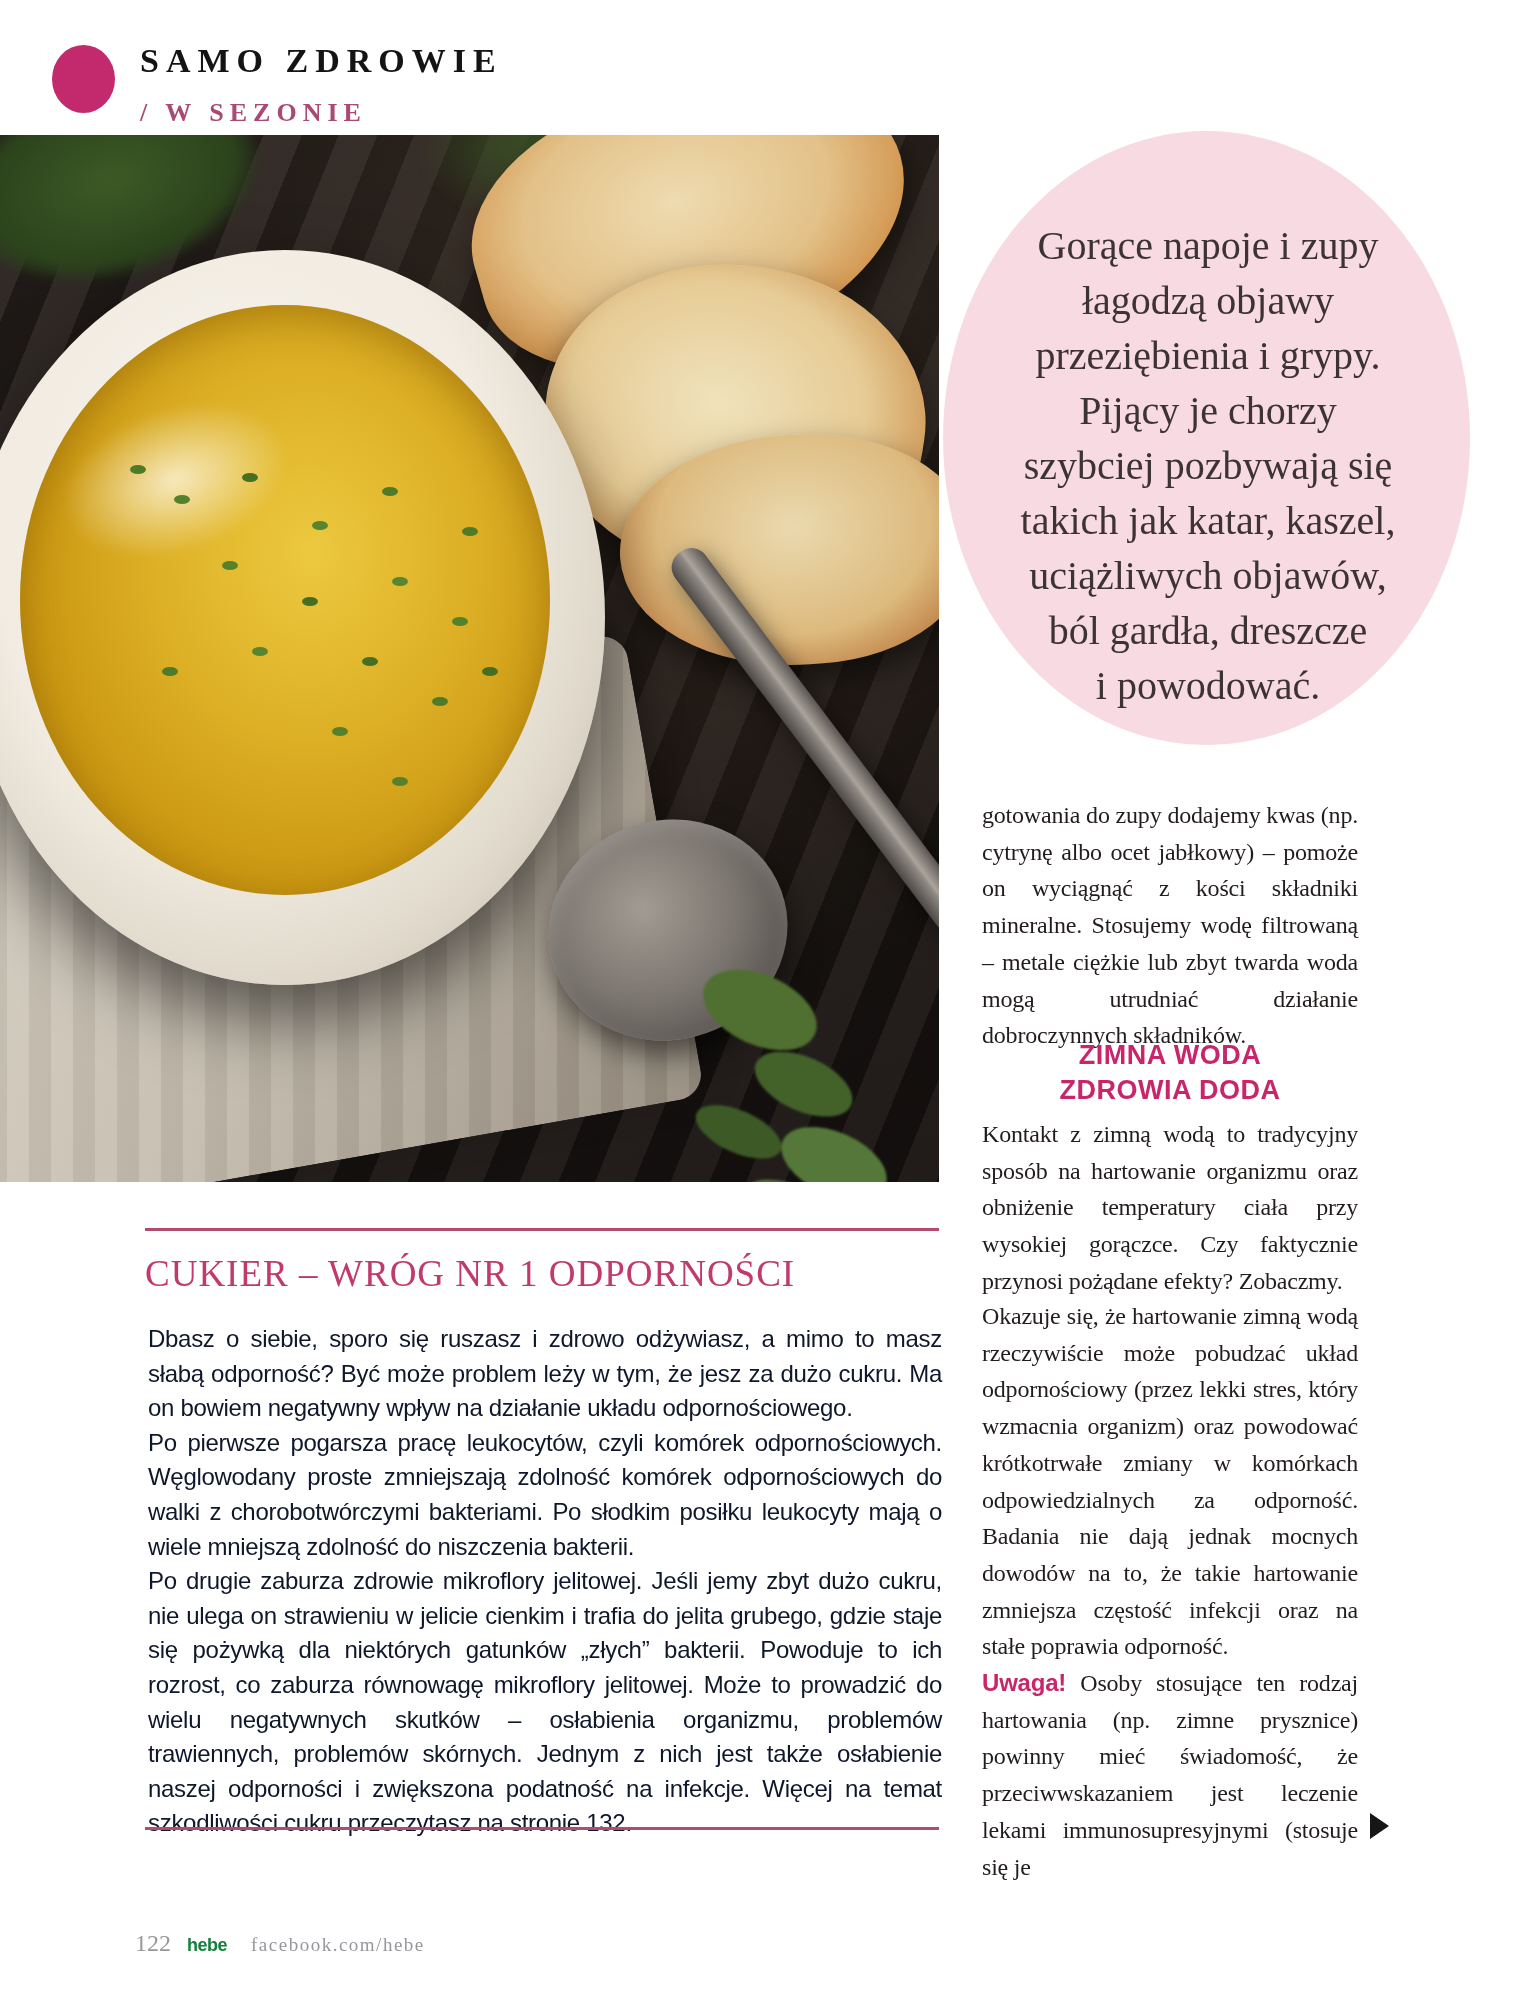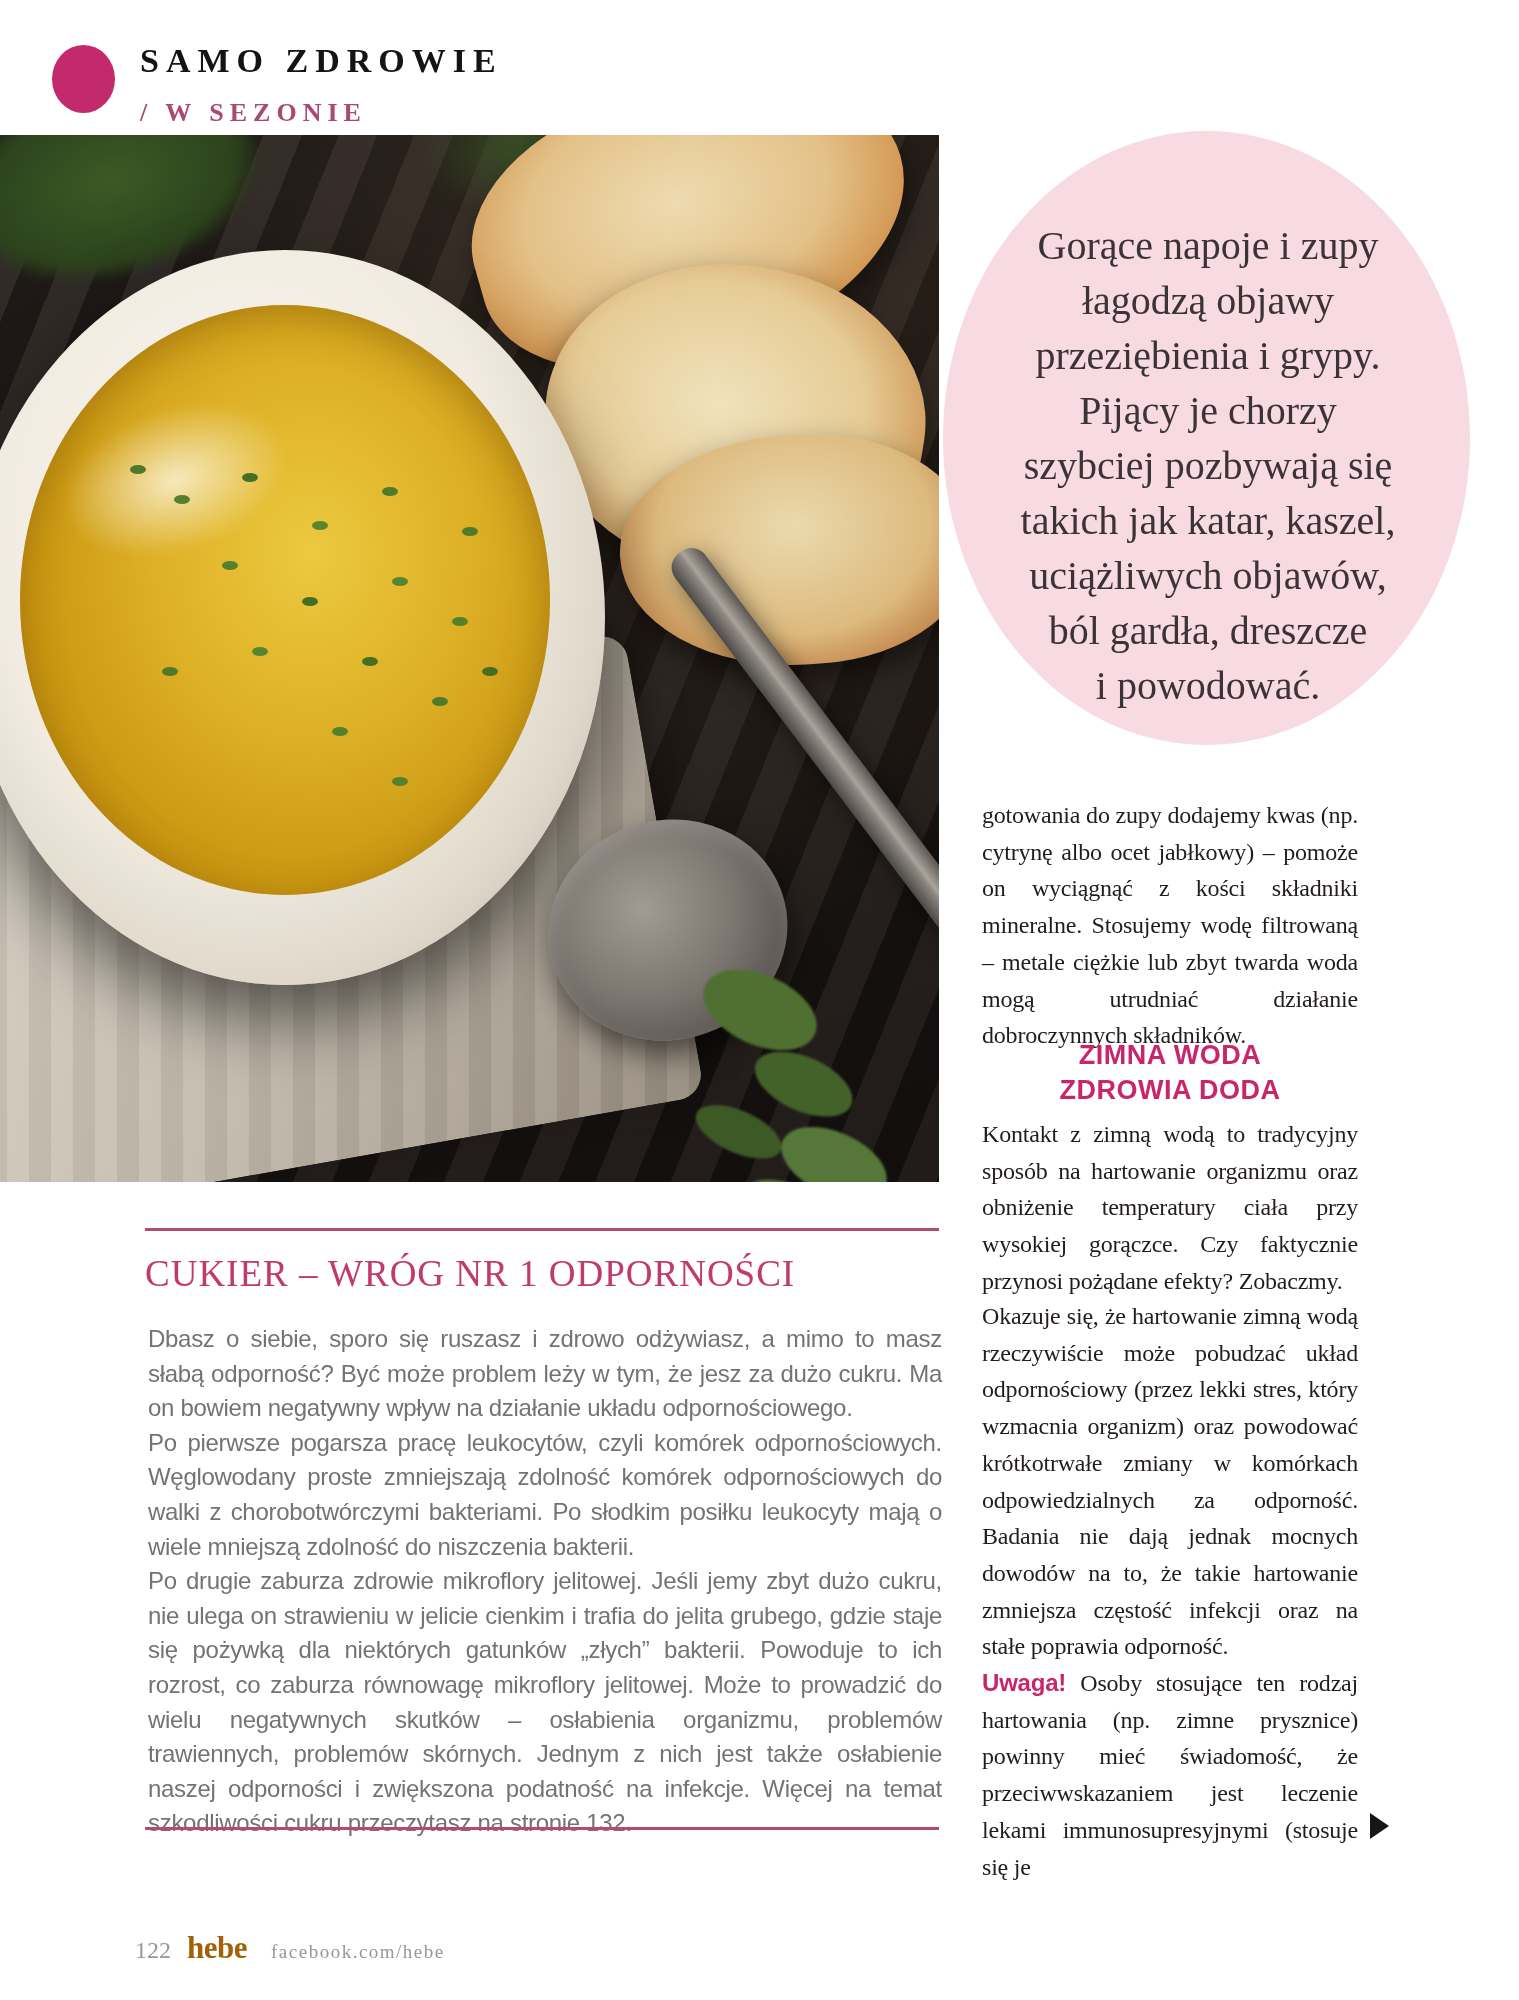--- a/index.html
+++ b/index.html
@@ -93,28 +93,28 @@
   .continue-arrow{left:1370px;top:1813px;width:0;height:0;
     border-left:19px solid #161616;border-top:13px solid transparent;border-bottom:13px solid transparent;}
 
   
   .rule{height:3px;background:#b14b70;}
   .rule-1{left:145px;top:1228px;width:794px;}
   .rule-2{left:145px;top:1827px;width:794px;}
   .l-head{left:145px;top:1252px;width:800px;font-family:"Liberation Serif",serif;
     font-size:37px;letter-spacing:1px;color:#c13a6c;font-weight:normal;}
   .lcol{left:148px;top:1322px;width:794px;font-size:24px;line-height:34.6px;
-    color:#737373;text-align:justify;letter-spacing:-0.3px;}
+    color:#0f172a;text-align:justify;letter-spacing:-0.3px;}
   .lcol p{margin:0;}
 
   
   .footer{left:135px;top:1930px;display:flex;align-items:baseline;gap:0;}
   .page-num{font-family:"Liberation Serif",serif;font-size:24px;color:#989898;}
-  .footer-brand{font-family:Liberation Serif, serif;font-weight:bold;font-size:31px;
-    color:#a16207;margin-left:16px;letter-spacing:-0.5px;}
+  .footer-brand{font-family:Liberation Sans, sans-serif;font-weight:bold;font-size:18px;
+    color:#15803d;margin-left:16px;letter-spacing:-0.5px;}
   .footer-social{font-family:"Liberation Serif",serif;font-size:19px;letter-spacing:1.5px;
     color:#96969c;margin-left:24px;}
 </style>
 </head>
 <body>
 
 <div class="abs logo-dot"></div>
 <div class="abs brand">SAMO ZDROWIE</div>
 <div class="abs section">/ W SEZONIE</div>
 

